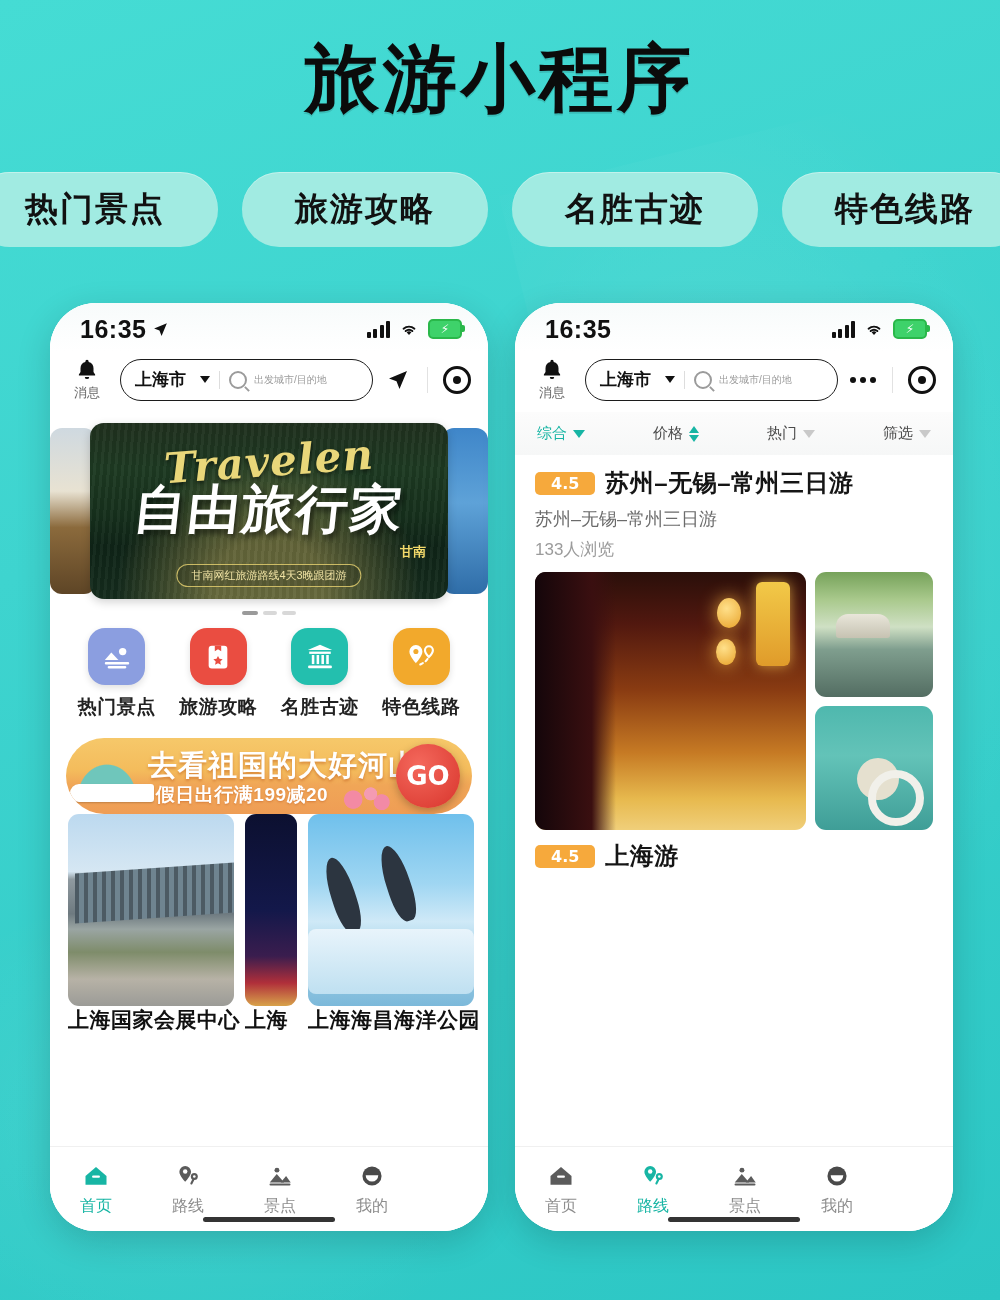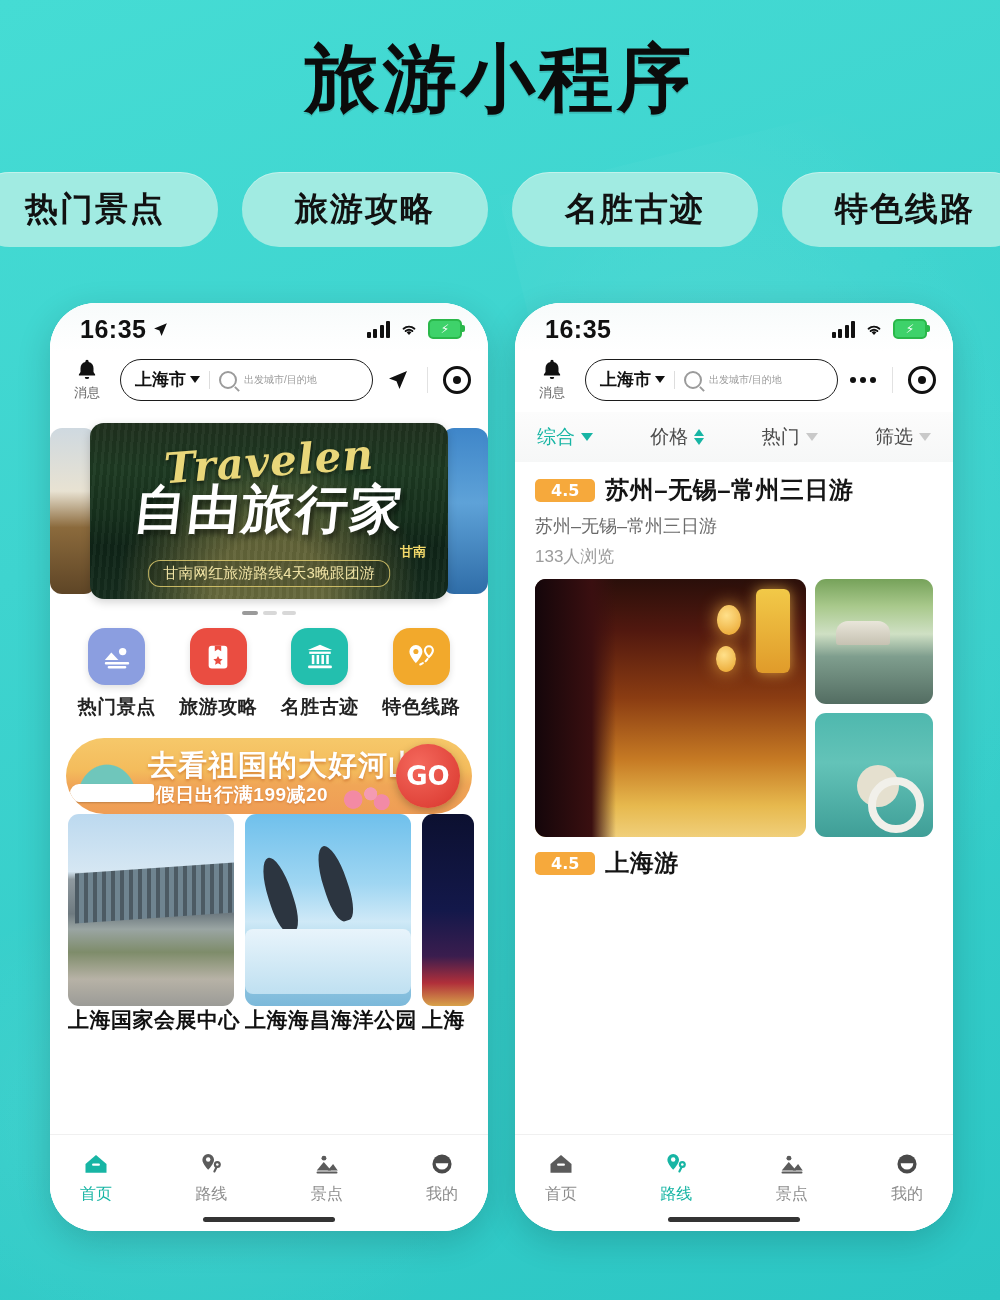--- a/index.html
+++ b/index.html
@@ -57,21 +57,21 @@
   .batt:after{content:"";position:absolute;right:-5px;top:4px;width:3px;height:7px;
     background:#2ab84a;border-radius:0 2px 2px 0;}
   .batt span{color:#fff;font-size:12px;font-weight:bold;line-height:1;}
 
   
   .appbar{display:flex;align-items:center;gap:10px;padding:6px 16px 10px 14px;background:#fff;}
   .bell{width:46px;display:flex;flex-direction:column;align-items:center;gap:1px;}
   .bell-lbl{font-size:13px;color:#666;}
   .searchwrap{flex:1;display:flex;align-items:center;height:40px;border:1.6px solid #1c1c1c;
     border-radius:22px;padding:0 10px 0 14px;background:#fff;}
-  .city{font-size:17px;font-weight:bold;color:#111;display:flex;align-items:center;gap:4px;white-space:nowrap;}
+  .city{font-size:17px;font-weight:bold;color:#111;display:flex;align-items:center;gap:14px;white-space:nowrap;}
   .caret{width:0;height:0;border-left:5px solid transparent;border-right:5px solid transparent;
     border-top:7px solid #111;}
   .vline{width:1px;height:18px;background:#ddd;margin:0 9px;}
   .sph{font-size:10px;color:#9b9b9b;white-space:nowrap;}
   .mag{width:14px;height:14px;border:2px solid #9b9b9b;border-radius:50%;position:relative;margin-right:7px;flex:0 0 auto;}
   .mag:after{content:"";position:absolute;right:-5px;bottom:-3px;width:6px;height:2px;background:#9b9b9b;transform:rotate(45deg);}
   .hdr-ico{width:30px;display:flex;align-items:center;justify-content:center;}
   .divider-v{width:1px;height:26px;background:#e2e2e2;margin:0 4px;}
   .target{width:22px;height:22px;border:3px solid #111;border-radius:50%;
     display:flex;align-items:center;justify-content:center;}
@@ -97,21 +97,21 @@
     font-family:"DejaVu Serif","Liberation Serif",serif;font-style:italic;font-weight:bold;
     font-size:42px;color:#e9d77a;letter-spacing:1px;transform:rotate(-4deg);
     text-shadow:0 2px 4px rgba(0,0,0,.55);}
   .ban1 .cn{position:absolute;top:52px;left:0;width:100%;text-align:center;
     font-size:52px;font-weight:bold;color:#fff;letter-spacing:2px;
     transform:skewX(-6deg);text-shadow:3px 4px 6px rgba(0,0,0,.6);
     font-family:"DejaVu Sans","Liberation Sans",sans-serif;}
   .ban1 .tagsm{position:absolute;right:22px;top:120px;font-size:13px;color:#f2d96a;font-weight:bold;}
   .ban1 .ribbon{position:absolute;left:50%;transform:translateX(-50%);bottom:12px;
     border:1px solid rgba(226,206,110,.85);border-radius:12px;padding:3px 14px;
-    font-size:15px;color:#f0e3a4;white-space:nowrap;background:rgba(0,0,0,.12);}
+    font-size:11px;color:#f0e3a4;white-space:nowrap;background:rgba(0,0,0,.12);}
   
   .ban2{background:
       linear-gradient(180deg,#4aa3df 0%,#7cc3ea 40%,#a9d8ef 62%,#9ec67f 78%,#7fae63 100%);}
   .ban2 .clouds{position:absolute;inset:0;
     background:
       radial-gradient(ellipse 60px 22px at 72% 44%, rgba(255,255,255,.85), rgba(255,255,255,0) 70%),
       radial-gradient(ellipse 46px 18px at 22% 30%, rgba(255,255,255,.6), rgba(255,255,255,0) 70%),
       radial-gradient(ellipse 70px 26px at 88% 60%, rgba(255,255,255,.8), rgba(255,255,255,0) 70%);}
   .ban2 .pag{position:absolute;bottom:0;width:0;height:0;
     border-left:22px solid transparent;border-right:22px solid transparent;border-bottom:66px solid #ded1bb;}
@@ -184,21 +184,21 @@
     background:linear-gradient(180deg,#e8f4fb,#bfe0f1);border-radius:8px;}
   .img-night{background:linear-gradient(180deg,#0c1030 0%,#13184a 50%,#3a1d4e 74%,#b02f3a 88%,#d8a24a 100%);}
 
   
   .tabs{display:flex;align-items:center;justify-content:space-around;padding:10px 8px 12px;background:#fff;}
   .tab{font-size:22px;color:#2b2b2b;font-weight:bold;letter-spacing:1px;position:relative;padding:0 6px;}
   .tab.active{color:#17b5a4;}
   .tab-div{width:1px;height:18px;background:#ececec;}
   .filters{display:flex;align-items:center;justify-content:space-between;
     padding:12px 22px 12px;background:linear-gradient(180deg,#fcfcfc,#f6f7f7);}
-  .fl{display:flex;align-items:center;gap:6px;font-size:19px;color:#4a4a4a;}
+  .fl{display:flex;align-items:center;gap:6px;font-size:15px;color:#4a4a4a;}
   .fl.active{color:#17b5a4;}
   .tri-d{width:0;height:0;border-left:6px solid transparent;border-right:6px solid transparent;border-top:8px solid currentColor;}
   .tri-u{width:0;height:0;border-left:5px solid transparent;border-right:5px solid transparent;border-bottom:7px solid #17b5a4;}
   .tri-dn{width:0;height:0;border-left:5px solid transparent;border-right:5px solid transparent;border-top:7px solid #17b5a4;}
   .arrows{display:flex;flex-direction:column;gap:2px;align-items:center;}
   .tri-gray{width:0;height:0;border-left:6px solid transparent;border-right:6px solid transparent;border-top:8px solid #c9c9c9;}
 
   
   .route{padding:12px 20px 0;}
   .route-title{display:flex;align-items:center;gap:10px;}
@@ -223,22 +223,22 @@
   .gal-s1:before{content:"";position:absolute;left:18%;top:34%;width:54px;height:24px;
     background:linear-gradient(180deg,#e9e6da,#c6c2b2);border-radius:12px 12px 3px 3px;}
   .gal-s2{background:linear-gradient(180deg,#4fb8ae 0%,#63c3b8 40%,#3f9e97 100%);}
   .gal-s2:before{content:"";position:absolute;left:36%;top:42%;width:42px;height:42px;border-radius:50%;
     background:#e5e0cf;}
   .gal-s2:after{content:"";position:absolute;right:8%;top:52%;width:40px;height:40px;border-radius:50%;
     border:8px solid #f1f0ea;}
   .route2{padding:10px 20px 0;}
 
   
-  .tabbar{margin-top:auto;display:flex;align-items:center;justify-content:space-between;
-    height:84px;background:#fff;border-top:1px solid #f0f0f0;padding-bottom:12px;}
+  .tabbar{margin-top:auto;display:flex;align-items:center;justify-content:flex-start;
+    height:84px;background:#fff;border-top:1px solid #f0f0f0;padding-bottom:0;}
   .nav{display:flex;flex-direction:column;align-items:center;gap:6px;width:92px;}
   .nav-lbl{font-size:16px;color:#8d8d8d;}
   .nav.on .nav-lbl{color:#17b5a4;}
   .home-bar{position:absolute;bottom:9px;left:50%;transform:translateX(-50%);
     width:132px;height:5px;border-radius:3px;background:#111;opacity:.85;}
 </style>
 </head>
 <body>
 
 <div class="bg-swoosh"></div>
@@ -386,27 +386,27 @@
     <div class="t2">假日出行满199减20</div>
     <div class="go">GO</div>
   </div>
 
 
   <div class="spots">
     <div class="spot">
       <div class="spot-img img-expo"></div>
       <div class="spot-name">上海国家会展中心</div>
     </div>
+    <div class="spot cut">
+      <div class="spot-img img-night"></div>
+      <div class="spot-name">上海</div>
+    </div>
     <div class="spot">
       <div class="spot-img img-ocean"></div>
       <div class="spot-name">上海海昌海洋公园</div>
-    </div>
-    <div class="spot cut">
-      <div class="spot-img img-night"></div>
-      <div class="spot-name">上海</div>
     </div>
   </div>
 
   <div class="tabbar">
     <div class="nav on">
       <svg width="30" height="28" viewBox="0 0 24 24">
         <path d="M12 4.2L21 12v7.4H3V12z" fill="#17b5a4"></path>
         <rect x="8.6" y="11.6" width="6.8" height="2" rx="1" fill="#fff"></rect>
           </svg>
       <span class="nav-lbl">首页</span>

